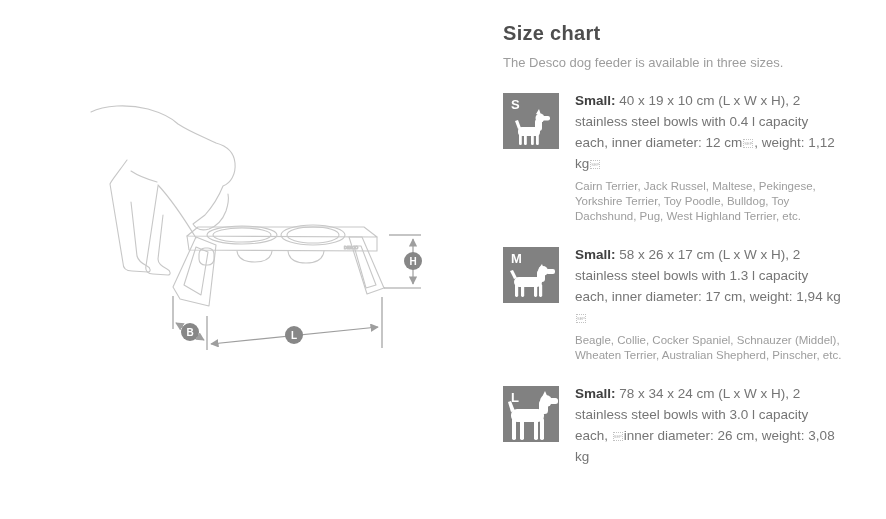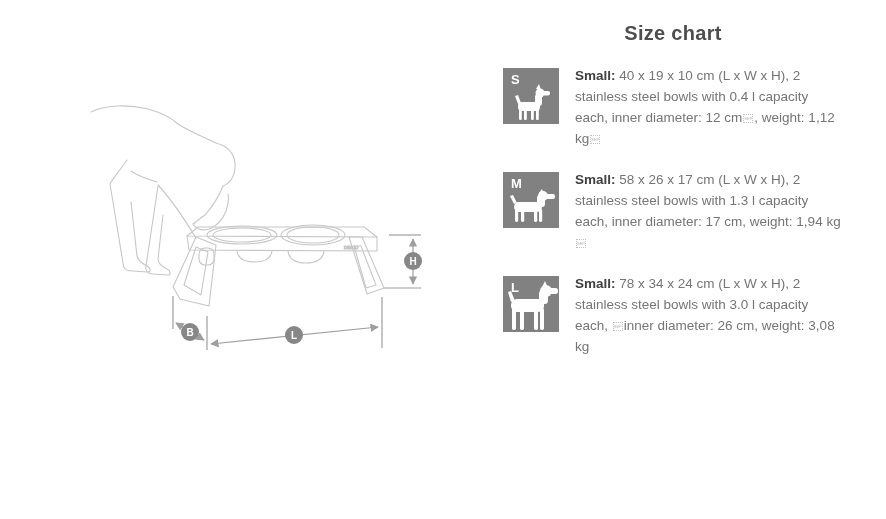--- a/index.html
+++ b/index.html
@@ -3,21 +3,21 @@
 <meta charset="utf-8">
 <style>
   * { box-sizing: border-box; }
   html,body { margin:0; padding:0; }
   body {
     width:886px; height:519px; background:#ffffff; position:relative;
     font-family:"Liberation Sans", sans-serif; overflow:hidden;
   }
   .diagram-wrap { position:absolute; left:55px; top:95px; width:420px; height:275px; }
   .content { position:absolute; left:503px; top:22px; width:340px; }
-  .page-title { margin:0; font-size:20px; font-weight:600; color:#4e4e4e; letter-spacing:.3px;text-align:center; }
+  .page-title { margin:0; font-size:20px; font-weight:600; color:#4e4e4e; letter-spacing:.3px; }
   .subtitle { margin:10px 0 0 0; font-size:13px; color:#9d9d9d; }
   .size-section { display:flex; margin-top:23px; }
   .size-icon {
     width:56px; height:56px; background:#818181; position:relative; flex:0 0 56px;
   }
   .size-letter {
     position:absolute; top:4px; left:8px; color:#ffffff; font-size:13px; font-weight:bold;
   }
   .size-icon svg { position:absolute; left:0; top:0; }
   .size-text { margin-left:16px; width:287px; }
@@ -107,20 +107,21 @@
       <path class="dim" d="M382,297 L382,348"></path>
       <path class="dim" d="M211,344 L378,327" marker-start="url(#arw)" marker-end="url(#arw)"></path>
       <circle class="dim-circle" cx="294" cy="335" r="9"></circle>
       <text class="dim-letter" x="294" y="338.5">L</text>
     </g>
   </svg>
 </div>
 
 <div class="content">
   <h1 class="page-title">Size chart</h1>
+  <p class="subtitle">The Desco dog feeder is available in three sizes.</p>
 
   <div class="size-section">
     <div class="size-icon">
       <span class="size-letter">S</span>
       <svg width="56" height="56" viewBox="0 0 56 56">
         <g fill="#ffffff" transform="translate(12,16)">
           <path d="M3,20 L0,12 L3,11 L6,19 Z"></path>
           <rect x="3" y="18" width="22" height="9" rx="4"></rect>
           <rect x="4" y="24" width="2.8" height="12" rx="1.2"></rect>
           <rect x="9" y="25" width="2.8" height="11" rx="1.2"></rect>
@@ -128,20 +129,21 @@
           <rect x="21" y="24" width="2.8" height="12" rx="1.2"></rect>
           <rect x="20" y="10" width="7" height="12" rx="3"></rect>
           <circle cx="25" cy="9" r="4.5"></circle>
           <rect x="27" y="7" width="8" height="4.5" rx="2"></rect>
           <path d="M21,5 L24,0 L26,6 Z"></path>
         </g>
       </svg>
     </div>
     <div class="size-text">
       <p class="size-desc"><b>Small:</b><span> 40 x 19 x 10 cm (L x W x H), 2 stainless steel bowls with 0.4 l capacity each, inner diameter: 12 cm</span><span class="invis-marker">SEP</span><span>, weight: 1,12 kg</span><span class="invis-marker">SEP</span></p>
+      <p class="breeds">Cairn Terrier, Jack Russel, Maltese, Pekingese, Yorkshire Terrier, Toy Poodle, Bulldog, Toy Dachshund, Pug, West Highland Terrier, etc.</p>
     </div>
   </div>
 
   <div class="size-section">
     <div class="size-icon">
       <span class="size-letter">M</span>
       <svg width="56" height="56" viewBox="0 0 56 56">
         <g fill="#ffffff" transform="translate(7,18)">
           <path d="M4,14 L0,6 L3,5 L7,13 Z"></path>
           <rect x="4" y="12" width="28" height="10" rx="5"></rect>
@@ -151,20 +153,21 @@
           <rect x="29" y="19" width="3.2" height="13" rx="1.4"></rect>
           <rect x="27" y="5" width="8" height="12" rx="3"></rect>
           <circle cx="33" cy="6" r="5"></circle>
           <rect x="36" y="4" width="9" height="5" rx="2"></rect>
           <path d="M29,3 L32,-1 L34,4 Z"></path>
         </g>
       </svg>
     </div>
     <div class="size-text">
       <p class="size-desc"><b>Small:</b><span> 58 x 26 x 17 cm (L x W x H), 2 stainless steel bowls with 1.3 l capacity each, inner diameter: 17 cm, weight: 1,94 kg</span><span class="invis-marker">SEP</span></p>
+      <p class="breeds">Beagle, Collie, Cocker Spaniel, Schnauzer (Middel), Wheaten Terrier, Australian Shepherd, Pinscher, etc.</p>
     </div>
   </div>
 
   <div class="size-section">
     <div class="size-icon">
       <span class="size-letter">L</span>
       <svg width="56" height="56" viewBox="0 0 56 56">
         <g fill="#ffffff" transform="translate(5,8)">
           <path d="M3,18 L0,8 L3,7 L7,17 Z"></path>
           <rect x="3" y="15" width="33" height="13" rx="6"></rect>

